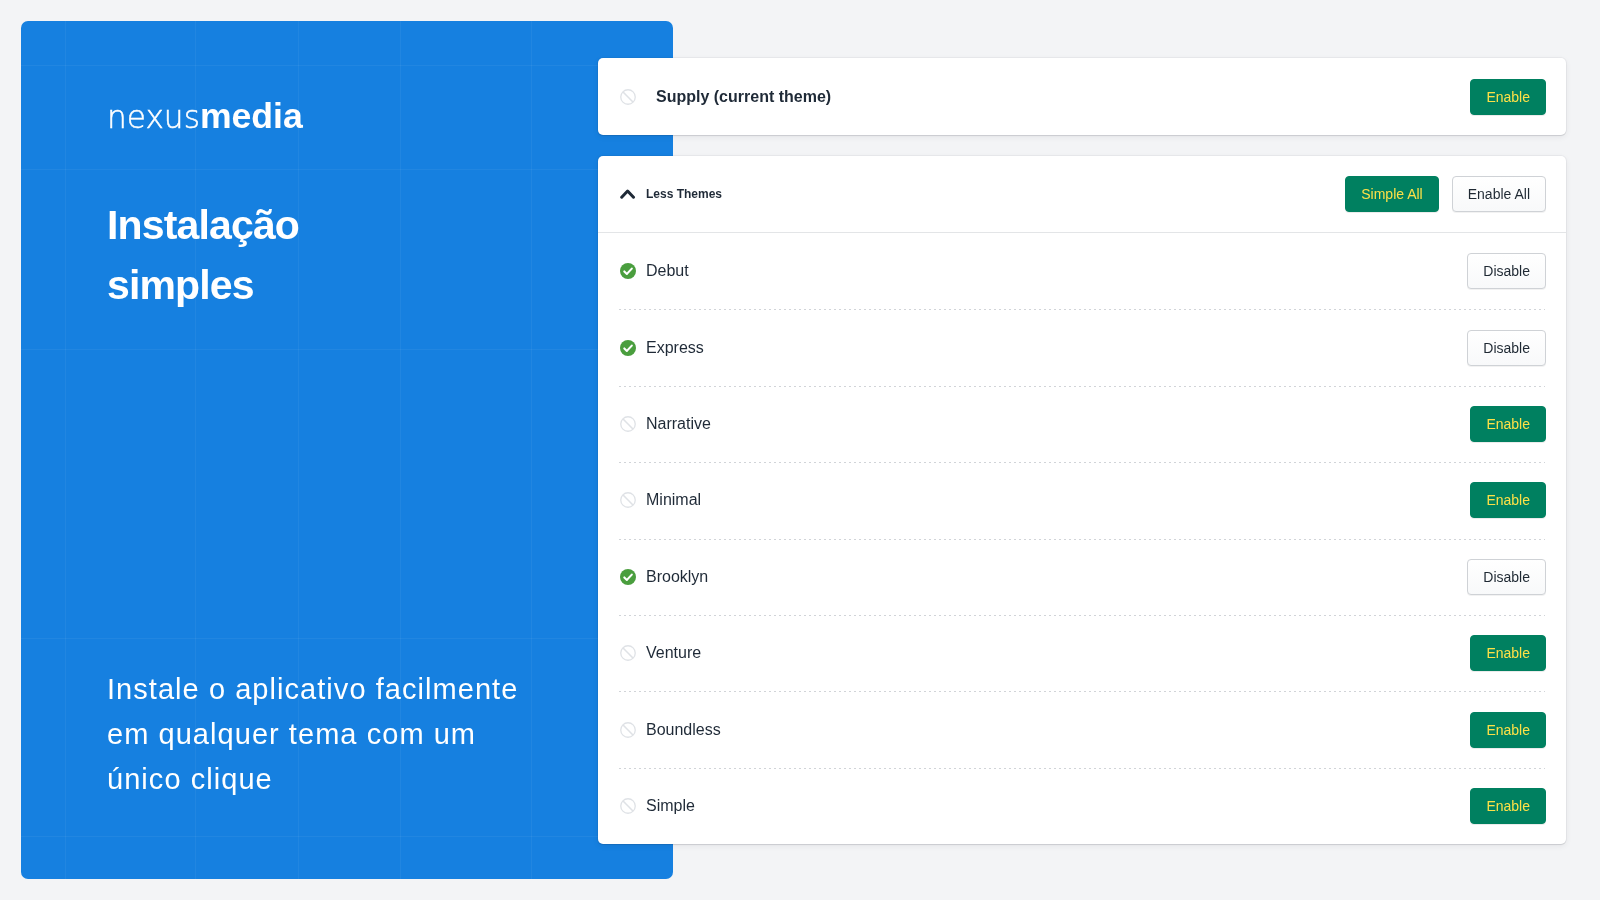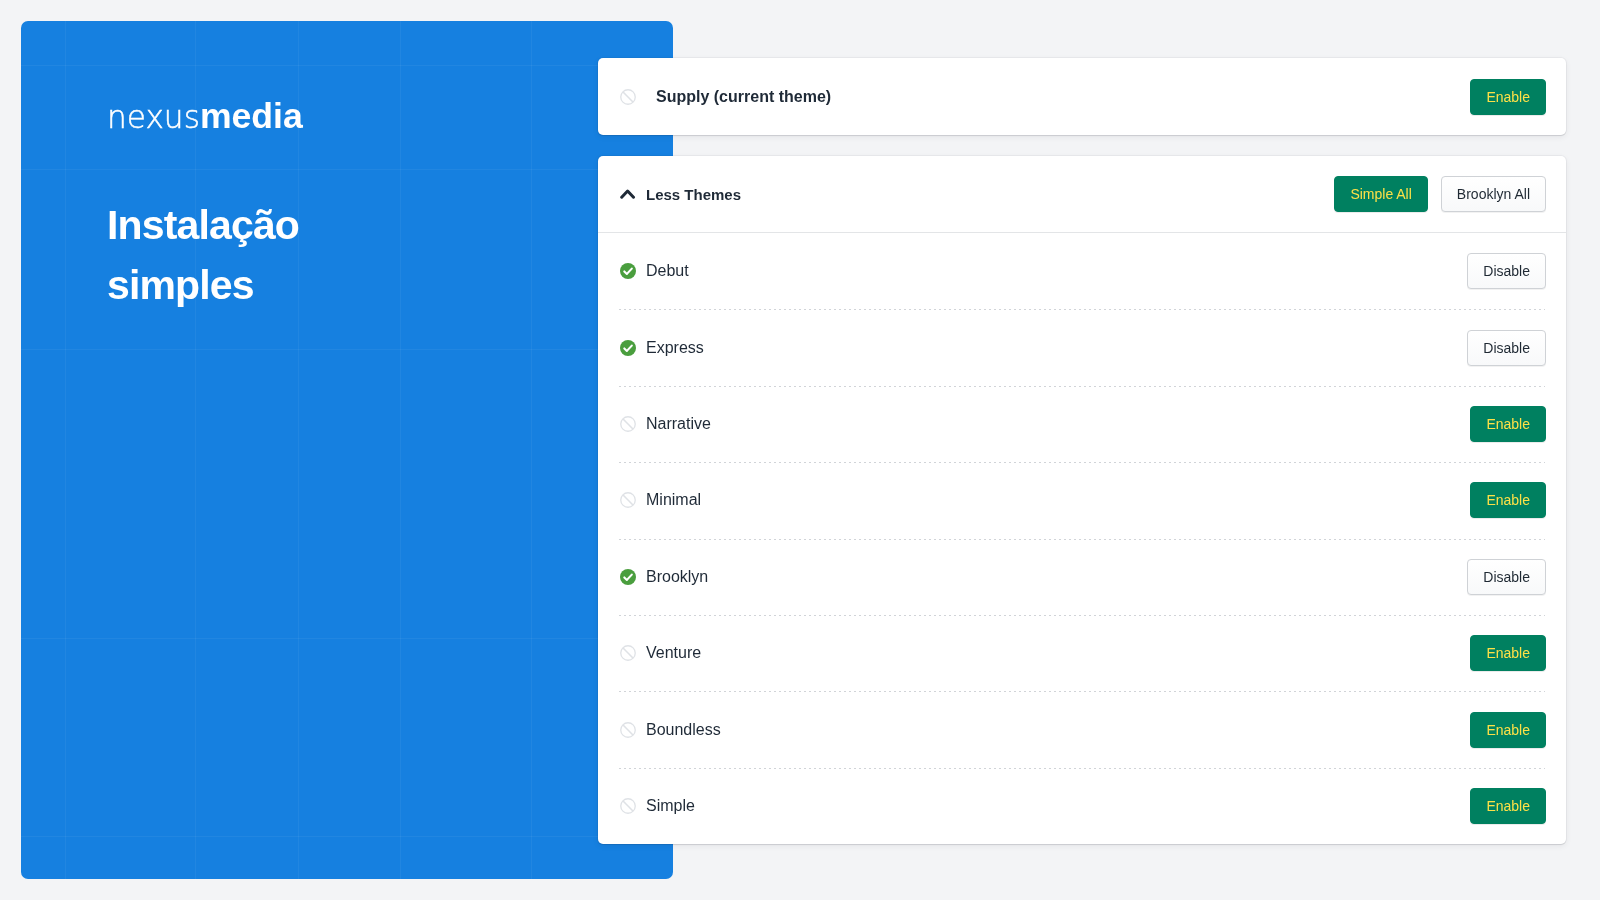--- a/index.html
+++ b/index.html
@@ -54,21 +54,21 @@
          cursor:pointer; white-space:nowrap; }
   .btn-green { background:#008060; color:#fde047; border:1px solid #008060; padding:0 15px;
                box-shadow:0 1px 0 rgba(0,0,0,0.08); }
   .btn-white { background:#fff; color:#1f2933; border:1px solid #cfd2d6; padding:0 15px;
                box-shadow:0 1px 0 rgba(0,0,0,0.05); background-image:linear-gradient(180deg,#fff,#f8f9fa); }
 
   .hdr { display:flex; align-items:center; height:77px; padding:0 20px 0 22px;
          border-bottom:1px solid #e3e5e7; }
   .hdr .chev { width:16px; height:16px; margin-right:10px; display:block; flex:0 0 16px; }
   .hdr .chev svg { display:block; width:16px; height:16px; }
-  .hdr .title { font-size:15px; font-weight:700; color:#1f2a37; }
+  .hdr .title { font-size:12px; font-weight:700; color:#1f2a37; }
 
   .trow { display:flex; align-items:center; height:76.4px; padding:0 20px 0 22px; position:relative; }
   .trow + .trow::before { content:""; position:absolute; left:21px; right:21px; top:0;
      height:1px; background-image:linear-gradient(90deg,#d1d4d8 0 2px,transparent 2px 5px);
      background-size:5px 1px; background-repeat:repeat-x; }
   .trow .label { font-size:16px; font-weight:400; color:#1f2a37; letter-spacing:0px; }
 </style>
 </head>
 <body>
 
@@ -85,20 +85,21 @@
         <span class="h" style="top: 148px;"></span>
         <span class="h" style="top: 328px;"></span>
         <span class="h" style="top: 617px;"></span>
         <span class="h" style="top: 815px;"></span>
       </div>
     <div class="promo-inner">
       <div class="logo">
         <span class="light">nexus</span><span class="bold">media</span>
       </div>
       <h1 class="headline">Instalação simples</h1>
+      <p class="sub">Instale o aplicativo facilmente em qualquer tema com um único clique</p>
     </div>
   </section>
 
   <div class="right">
 
     <div class="card">
       <div class="row">
         <span class="ico">
             <svg viewBox="0 0 16 16" fill="none">
               <circle cx="8" cy="8" r="7.25" stroke="#dfe2e6" stroke-width="1.3"></circle>
@@ -114,21 +115,21 @@
     <div class="card">
       <div class="hdr">
         <span class="chev">
             <svg viewBox="0 0 16 16">
               <path d="M1.7 11.2 L7.6 5.0 L13.5 11.2" stroke="#1f2a37" stroke-width="3.0" fill="none" stroke-linecap="round" stroke-linejoin="round"></path>
             </svg>
           </span>
         <span class="title">Less Themes</span>
         <span class="spacer" style="flex:1"></span>
         <button class="btn btn-green">Simple All</button>
-        <button class="btn btn-white" style="margin-left:13px">Brooklyn All</button>
+        <button class="btn btn-white" style="margin-left:13px">Enable All</button>
       </div>
       <div id="theme-rows">
           <div class="trow">
           <span class="ico">
               <svg viewBox="0 0 16 16">
                 <circle cx="8" cy="8" r="8" fill="#4a9e3e"></circle>
                 <path d="M4.3 8.4 L6.9 10.9 L11.8 5.6" stroke="#ffffff" stroke-width="2.1" fill="none" stroke-linecap="round" stroke-linejoin="round"></path>
               </svg>
             </span>
           <span class="label">Debut</span>

